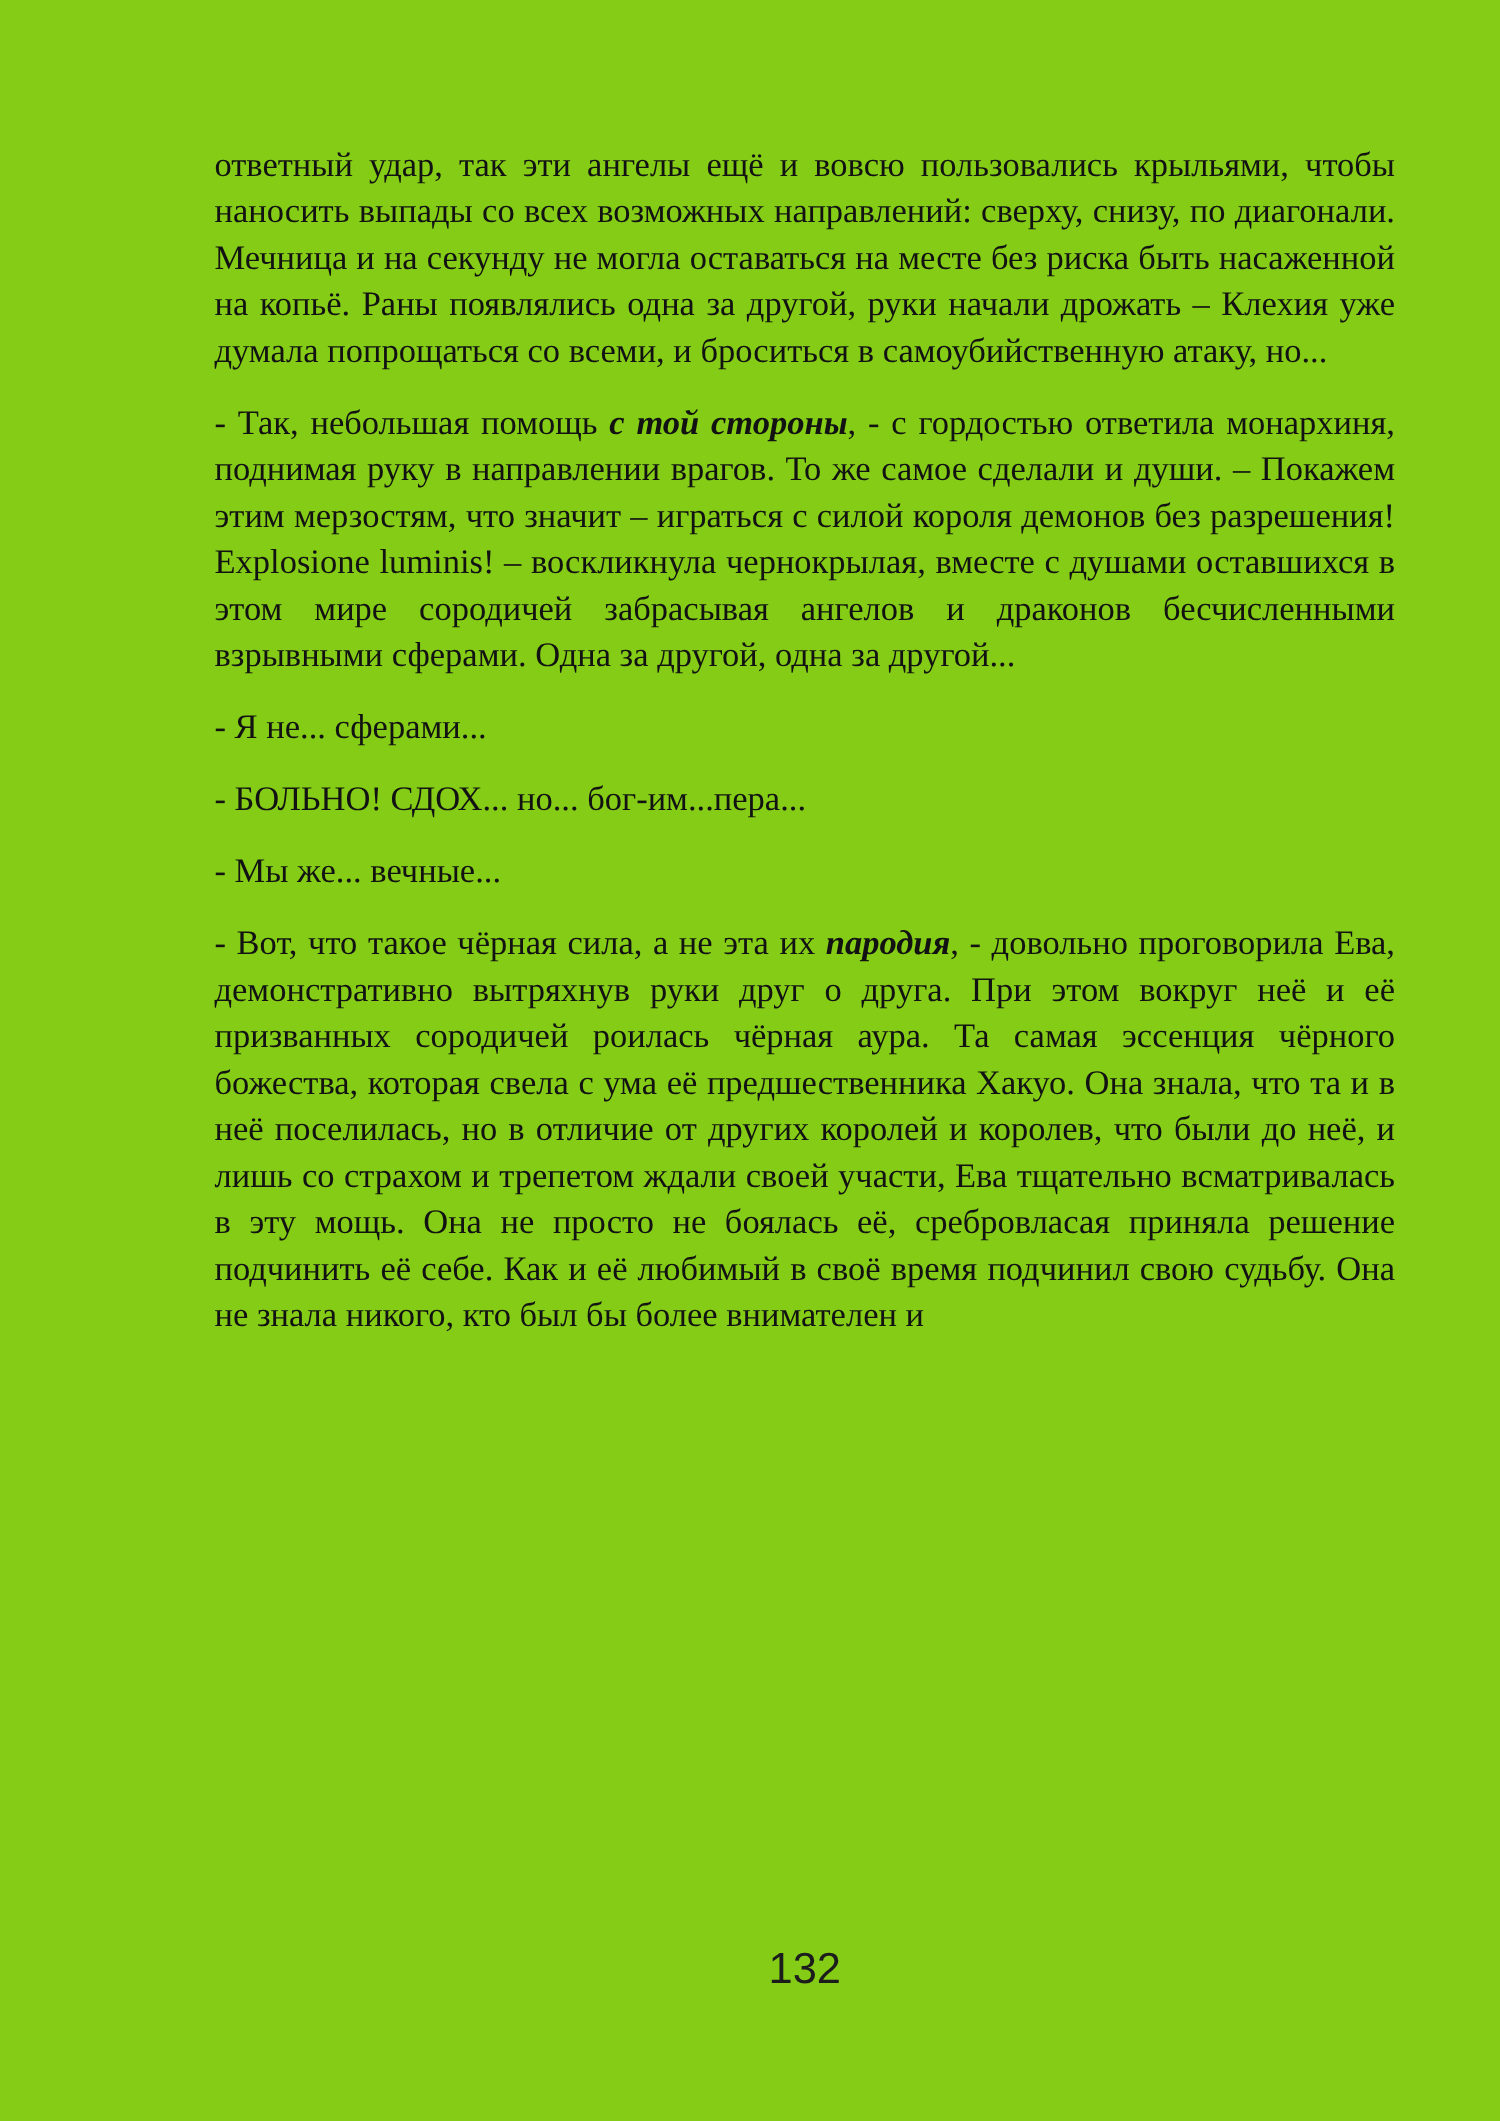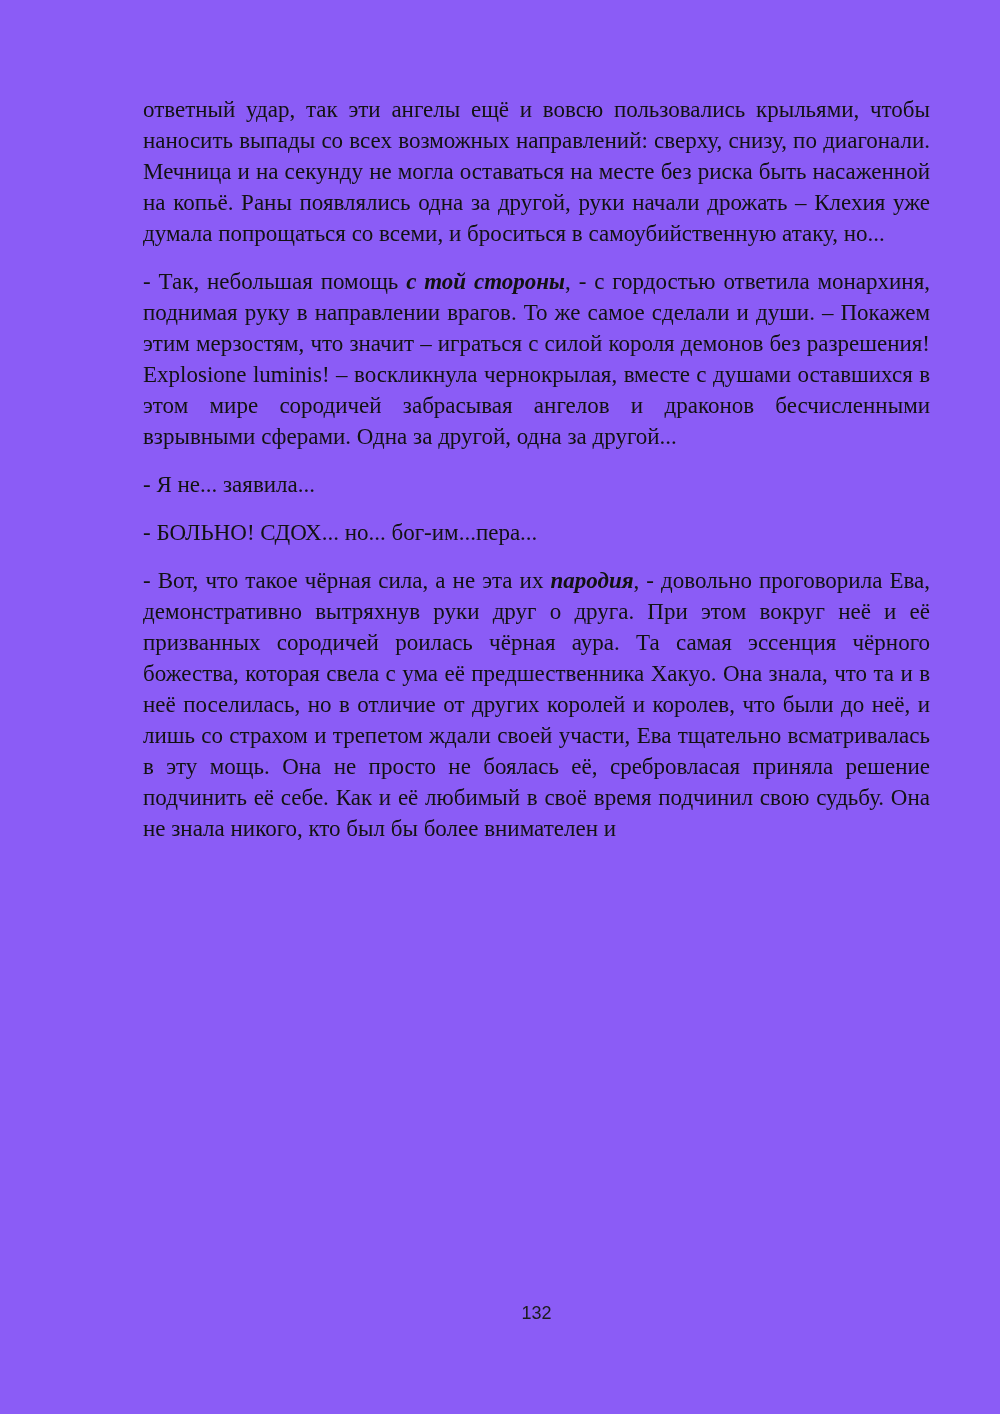--- a/index.html
+++ b/index.html
@@ -9,21 +9,21 @@
   }
   body {
     width: 1000px;
     height: 1414px;
     position: relative;
     overflow: hidden;
   }
   .page {
     position: absolute;
     inset: 0;
-    background: #8b5cf6;
+    background: #84cc16;
   }
   .text-block {
     position: absolute;
     left: 143px;
     top: 94px;
     width: 787px;
     font-family: "Liberation Serif", "DejaVu Serif", serif;
     font-size: 23px;
     line-height: 31px;
     color: #121212;
@@ -40,30 +40,31 @@
     font-weight: bold;
     font-style: italic;
   }
   .page-number {
     position: absolute;
     top: 1301px;
     left: 143px;
     width: 787px;
     text-align: center;
     font-family: "Liberation Sans", "DejaVu Sans", sans-serif;
-    font-size: 18px;
+    font-size: 29px;
     line-height: 24px;
     color: #1c1c1c;
   }
 </style>
 </head>
 <body>
 
 <div class="page">
   <div class="text-block">
     <p>ответный удар, так эти ангелы ещё и вовсю пользовались крыльями, чтобы наносить выпады со всех возможных направлений: сверху, снизу, по диагонали. Мечница и на секунду не могла оставаться на месте без риска быть насаженной на копьё. Раны появлялись одна за другой, руки начали дрожать – Клехия уже думала попрощаться со всеми, и броситься в самоубийственную атаку, но...</p>
     <p><span>- Так, небольшая помощь </span><span class="em">с той стороны</span><span>, - с гордостью ответила монархиня, поднимая руку в направлении врагов. То же самое сделали и души. – Покажем этим мерзостям, что значит – играться с силой короля демонов без разрешения! Explosione luminis! – воскликнула чернокрылая, вместе с душами оставшихся в этом мире сородичей забрасывая ангелов и драконов бесчисленными взрывными сферами. Одна за другой, одна за другой...</span></p>
-    <p>- Я не... заявила...</p>
+    <p>- Я не... сферами...</p>
     <p>- БОЛЬНО! СДОХ... но... бог-им...пера...</p>
+    <p>- Мы же... вечные...</p>
     <p><span>- Вот, что такое чёрная сила, а не эта их </span><span class="em">пародия</span><span>, - довольно проговорила Ева, демонстративно вытряхнув руки друг о друга. При этом вокруг неё и её призванных сородичей роилась чёрная аура. Та самая эссенция чёрного божества, которая свела с ума её предшественника Хакуо. Она знала, что та и в неё поселилась, но в отличие от других королей и королев, что были до неё, и лишь со страхом и трепетом ждали своей участи, Ева тщательно всматривалась в эту мощь. Она не просто не боялась её, сребровласая приняла решение подчинить её себе. Как и её любимый в своё время подчинил свою судьбу. Она не знала никого, кто был бы более внимателен и</span></p>
   </div>
   <div class="page-number">132</div>
 </div>
 
 </body></html>

